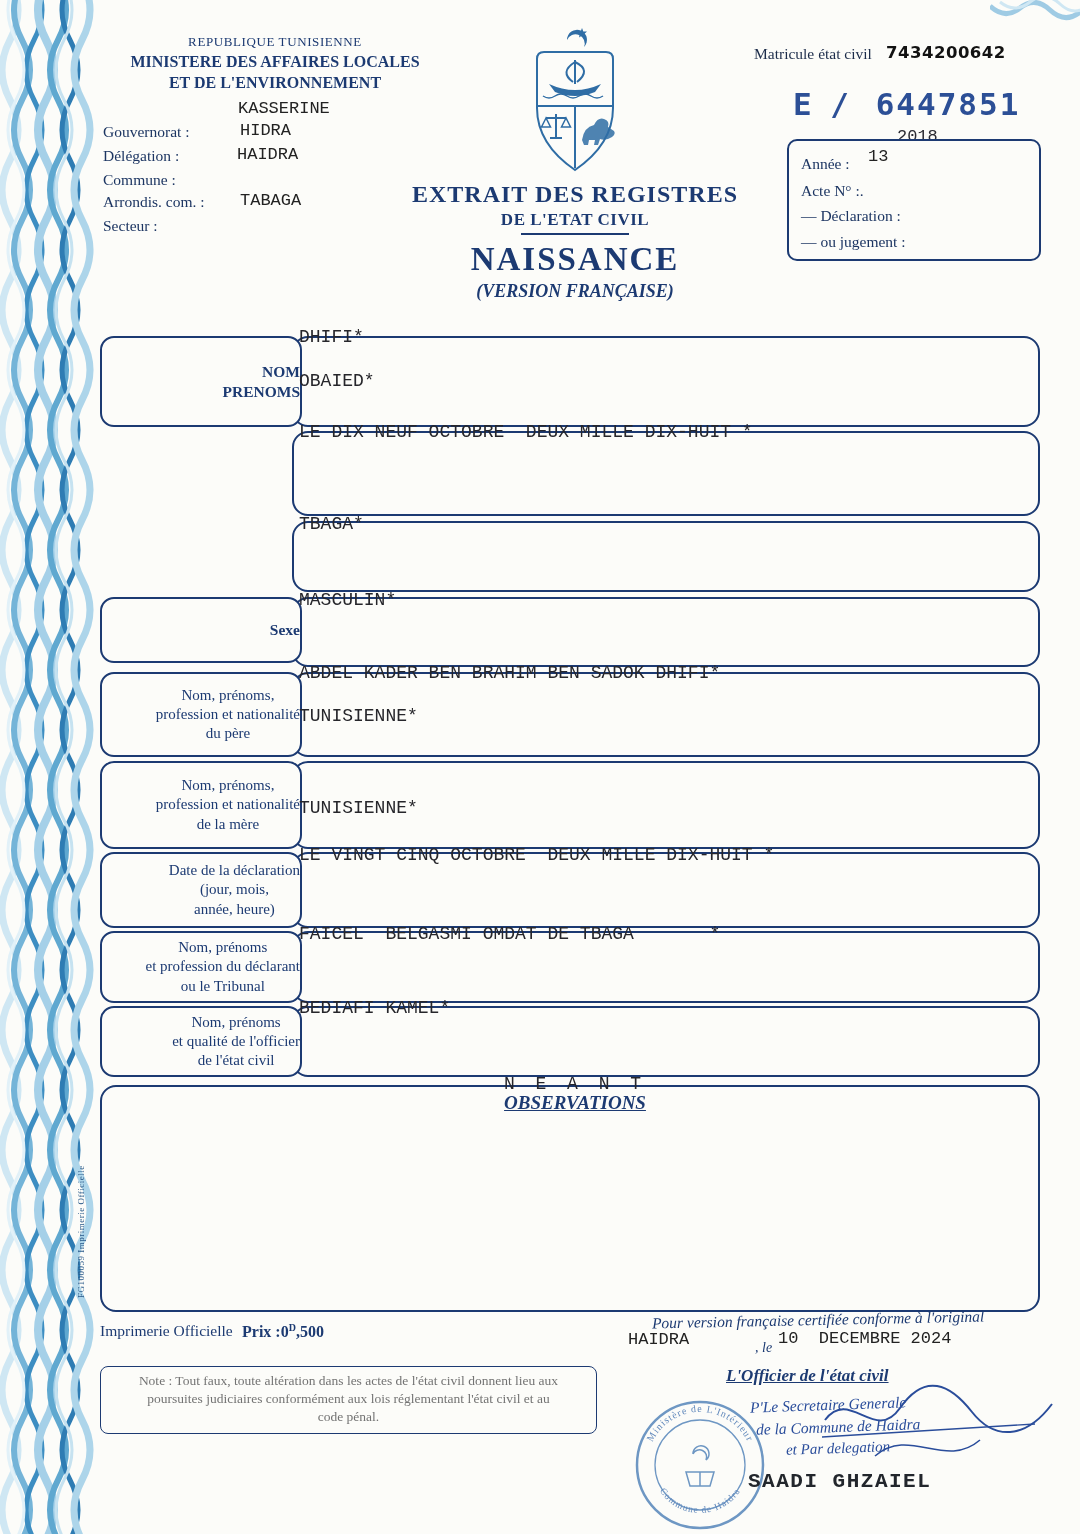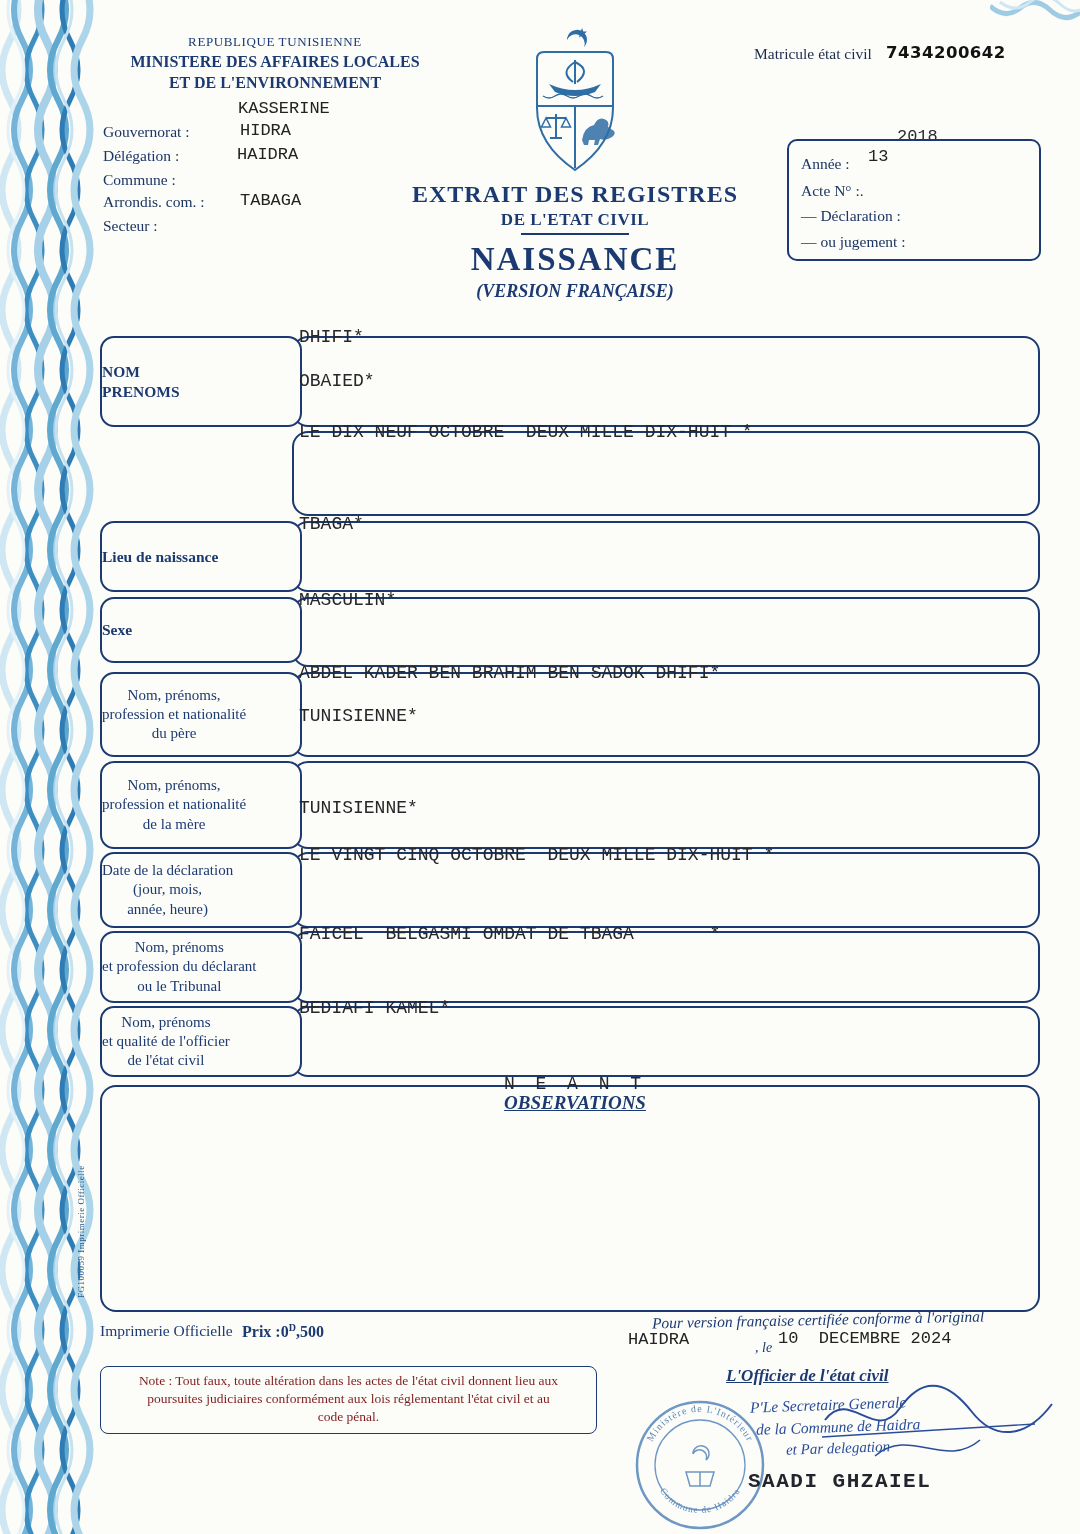--- a/index.html
+++ b/index.html
@@ -5,21 +5,21 @@
   html,body{margin:0;padding:0;background:#e8e8e8;}
   #page{position:relative;width:1080px;height:1534px;background:#fcfcf9;overflow:hidden;
         font-family:"Liberation Serif",serif;}
   .abs{position:absolute;}
   .navy{color:#1c3a72;}
   .serif{font-family:"Liberation Serif",serif;margin-left:12px;}
   .mono{font-family:"Liberation Mono","DejaVu Sans Mono",monospace;}
   .pre{white-space:pre-line;}
   .box{border:2px solid #1c3a72;border-radius:16px;background:transparent;box-sizing:border-box;}
   .labelbox{border:2px solid #1c3a72;border-radius:14px;background:#fcfcf9;box-sizing:border-box;
-            display:flex;flex-direction:column;justify-content:center;align-items:flex-start;text-align:center;}
+            display:flex;flex-direction:column;justify-content:center;align-items:flex-end;text-align:center;}
   .lab{font-size:15px;color:#1c3a72;line-height:1.28;text-align:center;}
   .labb{font-weight:bold;font-size:15.5px;}
   .val{font-family:"Liberation Mono","DejaVu Sans Mono",monospace;font-size:18px;color:#26262b;
        white-space:pre;letter-spacing:0;}
   .typed{font-family:"Liberation Mono","DejaVu Sans Mono",monospace;font-size:17px;color:#222;white-space:pre;}
   .adminlab{font-size:15.5px;color:#1c3562;}
   .hand{font-style:italic;color:#2a4d9b;transform:rotate(-2deg);}
   .ctr{text-align:center;}
 </style>
 </head>
@@ -82,20 +82,24 @@
 
   <div class="abs ctr navy" style="left:375px;top:181px;width:400px;font-size:24px;font-weight:bold;letter-spacing:1px">EXTRAIT DES REGISTRES</div>
   <div class="abs ctr navy" style="left:375px;top:210px;width:400px;font-size:17px;font-weight:bold;letter-spacing:.5px">DE L'ETAT CIVIL</div>
   <div class="abs" style="left:521px;top:233px;width:108px;height:2px;background:#1c3a72"></div>
   <div class="abs ctr navy" style="left:375px;top:241px;width:400px;font-size:33px;font-weight:bold;letter-spacing:2px">NAISSANCE</div>
   <div class="abs ctr navy" style="left:375px;top:281px;width:400px;font-size:18px;font-weight:bold;font-style:italic">(VERSION FRANÇAISE)</div>
 
   <div class="abs serif" style="left:742px;top:45px;font-size:15.5px;color:#1c2c4a">Matricule état civil</div>
   <div class="abs" style="left:886px;top:43px;font-size:16.5px;font-weight:bold;color:#121212;font-family:'DejaVu Sans',sans-serif;letter-spacing:.5px">7434200642</div>
 
+  <div class="abs" style="left:793px;top:86px;font-family:'DejaVu Sans Mono',monospace;font-weight:bold;color:#2c4f96;font-size:31px">
+    <span>E /</span>
+    <span style="letter-spacing:2px;margin-left:8px">6447851</span>
+  </div>
   <div class="abs mono" style="left:897px;top:127px;font-size:17px;color:#2b2b33">2018</div>
 
   <div class="abs" style="left:787px;top:139px;width:254px;height:122px;border:2px solid #1c3a72;border-radius:10px;box-sizing:border-box"></div>
   <div class="abs adminlab" style="left:801px;top:155px">Année :</div>
   <div class="abs typed" style="left:868px;top:147px">13</div>
   <div class="abs adminlab" style="left:801px;top:182px">Acte N° :.</div>
   <div class="abs adminlab" style="left:801px;top:207px">— Déclaration :</div>
   <div class="abs adminlab" style="left:801px;top:233px">— ou jugement :</div>
 
   <div class="abs box" style="left:292px;top:336px;width:748px;height:91px"></div>
@@ -103,23 +107,20 @@
     <div class="lab labb">NOM</div>
     <div class="lab labb" style="margin-top:0">PRENOMS</div>
   </div>
   <div class="abs val" style="left:299px;top:327px">DHIFI*</div>
   <div class="abs val" style="left:299px;top:371px">OBAIED*</div>
 
   <div class="abs box" style="left:292px;top:431px;width:748px;height:85px"></div>
   <div class="abs val" style="left:299px;top:422px">LE DIX NEUF OCTOBRE  DEUX MILLE DIX-HUIT *</div>
 
   <div class="abs box" style="left:292px;top:521px;width:748px;height:71px"></div>
-  <div class="abs labelbox" style="left:100px;top:521px;width:202px;height:71px">
-    <div class="lab labb">Lieu de naissance</div>
-  </div>
   <div class="abs val" style="left:299px;top:514px">TBAGA*</div>
 
   <div class="abs box" style="left:292px;top:597px;width:748px;height:70px"></div>
   <div class="abs labelbox" style="left:100px;top:597px;width:202px;height:66px">
     <div class="lab labb">Sexe</div>
   </div>
   <div class="abs val" style="left:299px;top:590px">MASCULIN*</div>
 
   <div class="abs box" style="left:292px;top:672px;width:748px;height:85px"></div>
   <div class="abs labelbox" style="left:100px;top:672px;width:202px;height:85px">
@@ -172,21 +173,21 @@
   <div class="abs navy" style="left:242px;top:1322px;font-size:16px;font-weight:bold">
     <span>Prix :0</span><sup style="font-size:10px">D</sup><span>,500</span>
   </div>
 
   <div class="abs navy" style="left:652px;top:1311px;font-size:15.5px;font-style:italic;transform:rotate(-1.2deg)">Pour version française certifiée conforme à l'original</div>
   <div class="abs typed" style="left:628px;top:1330px">HAIDRA</div>
   <div class="abs navy" style="left:755px;top:1340px;font-size:14px;font-style:italic">, le</div>
   <div class="abs typed" style="left:778px;top:1329px">10  DECEMBRE 2024</div>
 
   <div class="abs" style="left:100px;top:1366px;width:497px;height:68px;border:1.5px solid #1c3a72;border-radius:8px;box-sizing:border-box;
-              font-size:13.5px;color:#7f1d1d;text-align:center;white-space:pre-line;padding:5px 8px;line-height:1.35">Note :  Tout faux, toute altération dans les actes de l'état civil donnent lieu aux
+              font-size:13.5px;color:#737373;text-align:center;white-space:pre-line;padding:5px 8px;line-height:1.35">Note :  Tout faux, toute altération dans les actes de l'état civil donnent lieu aux
 poursuites judiciaires conformément aux lois réglementant l'état civil et au
 code pénal.</div>
 
   <div class="abs navy" style="left:726px;top:1366px;font-size:17px;font-weight:bold;font-style:italic;text-decoration:underline">L'Officier de l'état civil</div>
 
   <svg class="abs" style="left:630px;top:1396px;opacity:.82" width="140" height="138" viewBox="0 0 140 138">
     <circle cx="70" cy="69" r="63" fill="none" stroke="#4f81b8" stroke-width="2.5"></circle>
     <circle cx="70" cy="69" r="45" fill="none" stroke="#4f81b8" stroke-width="1.3"></circle>
     <path id="arcT" d="M 17 69 A 53 53 0 0 1 123 69" fill="none"></path>
     <path id="arcB" d="M 22 69 A 48 48 0 0 0 118 69" fill="none"></path>

